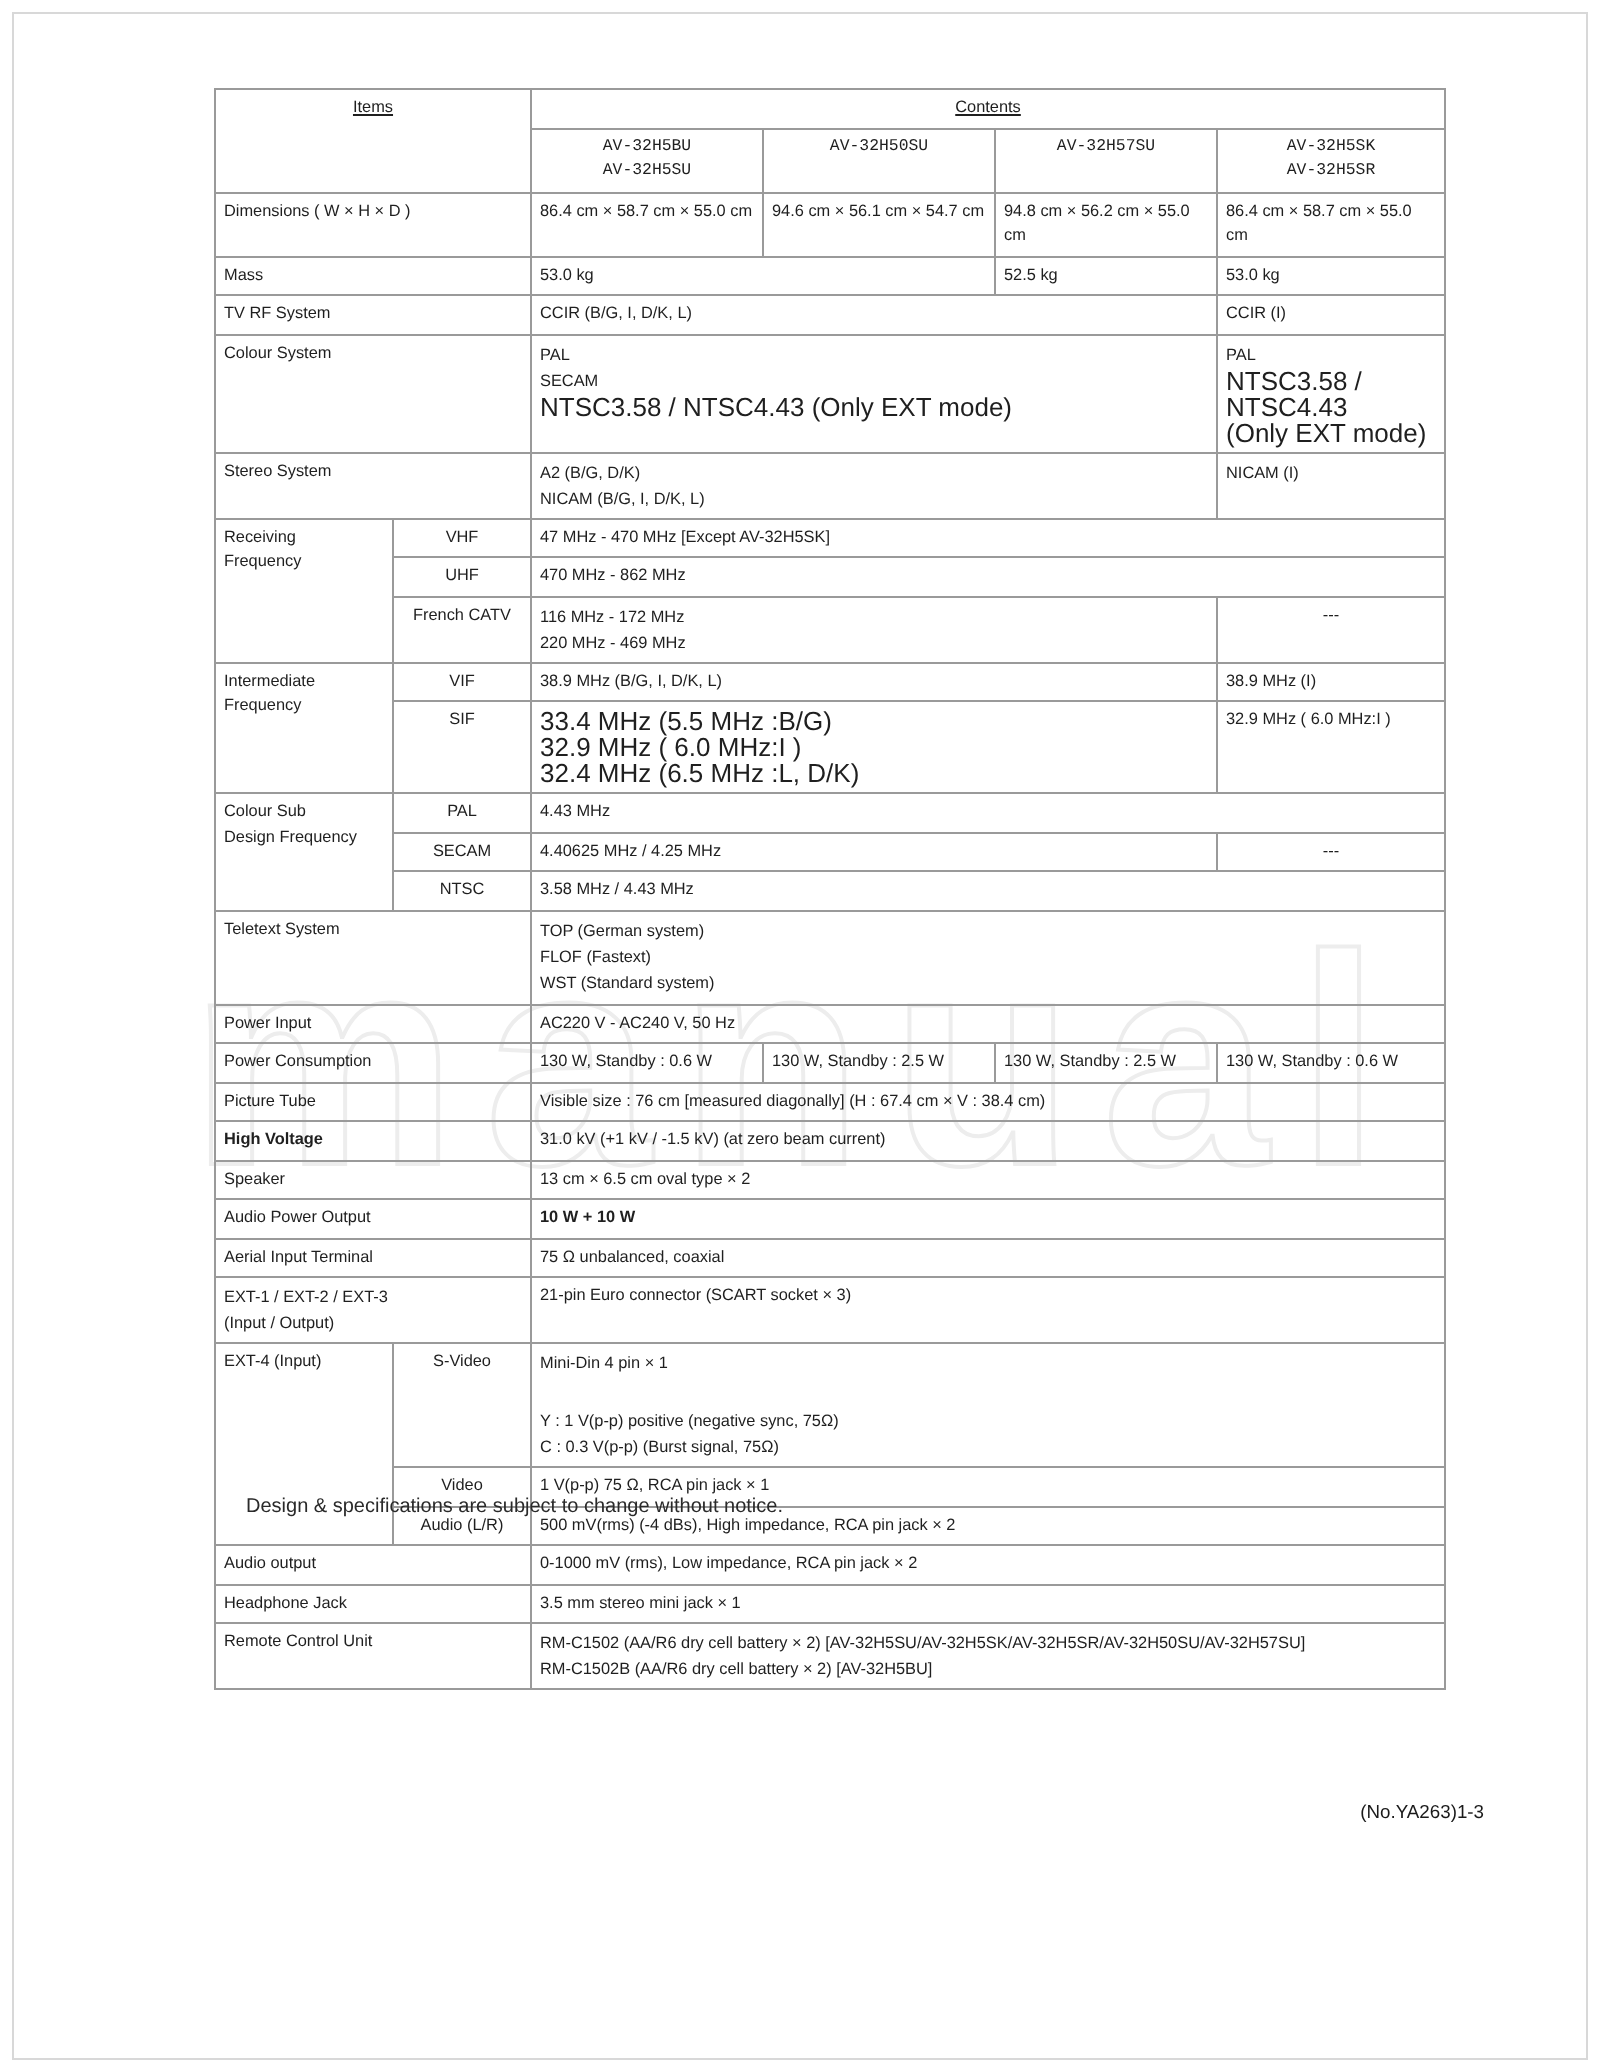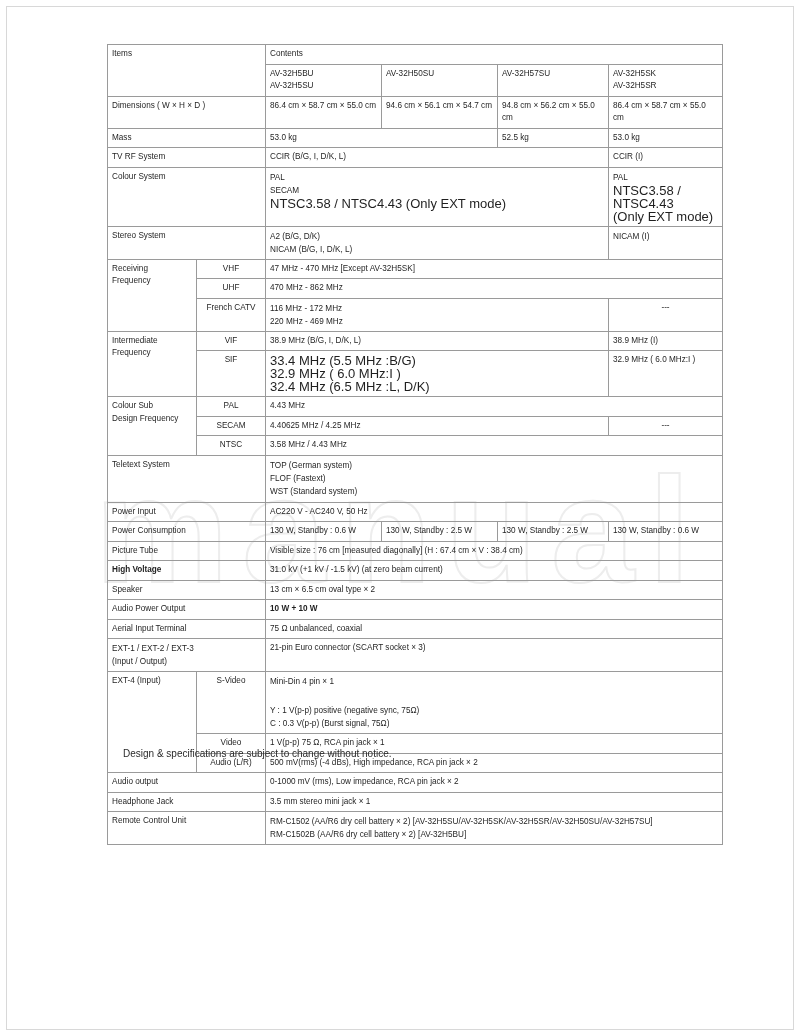--- a/index.html
+++ b/index.html
@@ -79,22 +79,22 @@
     color: #1f1f1f;
     background: transparent;
   }
   
   table.spec {
     border: 1px solid #3a3a3a;
   }
 
   .lbl      { font-size: 8.6px; }
   .lbl-big  { font-size: 9.4px; }
-  .hdr      { text-align: left; vertical-align: middle; font-size: 9.6px; }
-  .hdr-sub  { vertical-align: middle; font-size: 9.6px; line-height: 14px; }
+  .hdr      { text-align: center; vertical-align: middle; font-size: 9.6px; text-decoration: underline; }
+  .hdr-sub  { text-align: center; vertical-align: middle; font-size: 9.6px; line-height: 14px; font-family: Liberation Mono, monospace; }
   .sub      { text-align: center; font-size: 8.2px; vertical-align: top; padding-right: 5px; }
   .mid      { vertical-align: middle; }
   .ctr      { text-align: center; }
   .tiny     { font-size: 7.2px; line-height: 11px; }
   .small    { font-size: 13px; line-height: 11.5px; }
   .faded    { color: #8e8e8e; font-weight: bold; }
   .faded2   { color: #6f6f6f; }
   .row-line { line-height: 13px; }
 
   
@@ -359,14 +359,15 @@
             <div class="row-line">RM-C1502B (AA/R6 dry cell battery × 2) [AV-32H5BU]</div>
           </td>
         </tr>
 
       </tbody>
     </table>
   </div>
 
   <div id="footnote">Design &amp; specifications are subject to change without notice.</div>
 
+  <div id="page-no">(No.YA263)1-3</div>
 
 </div>
 
 </body></html>

